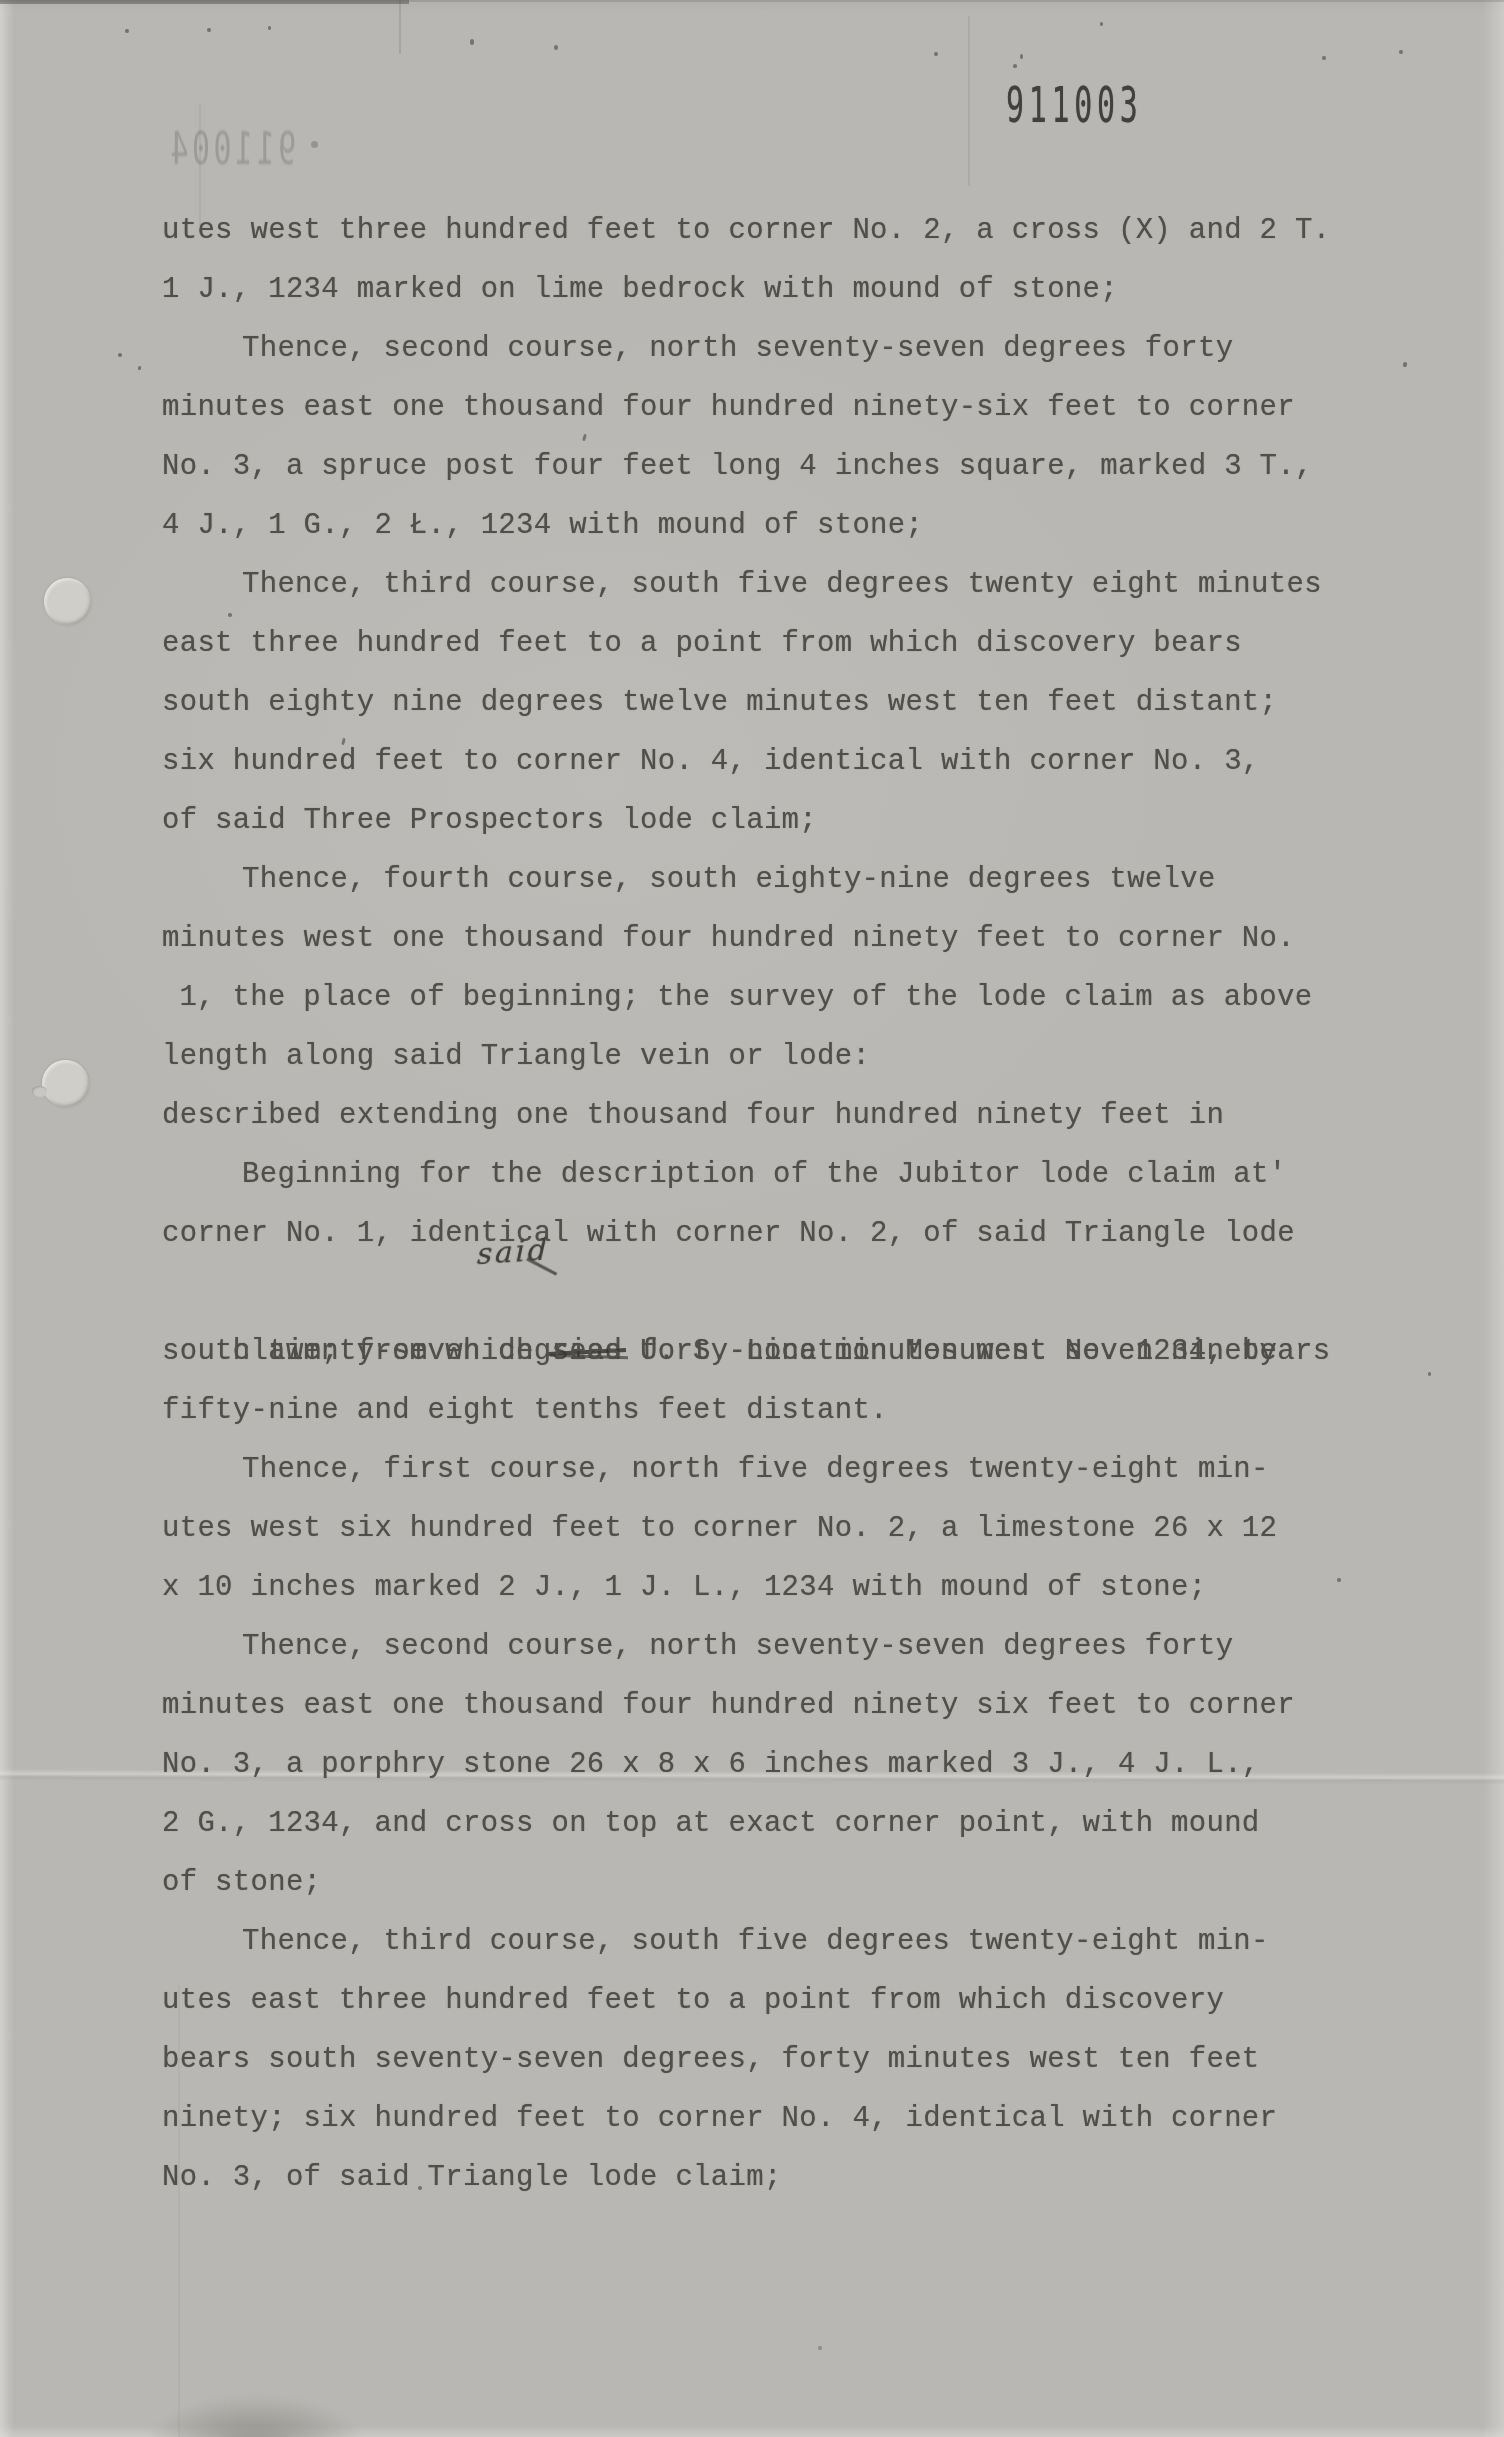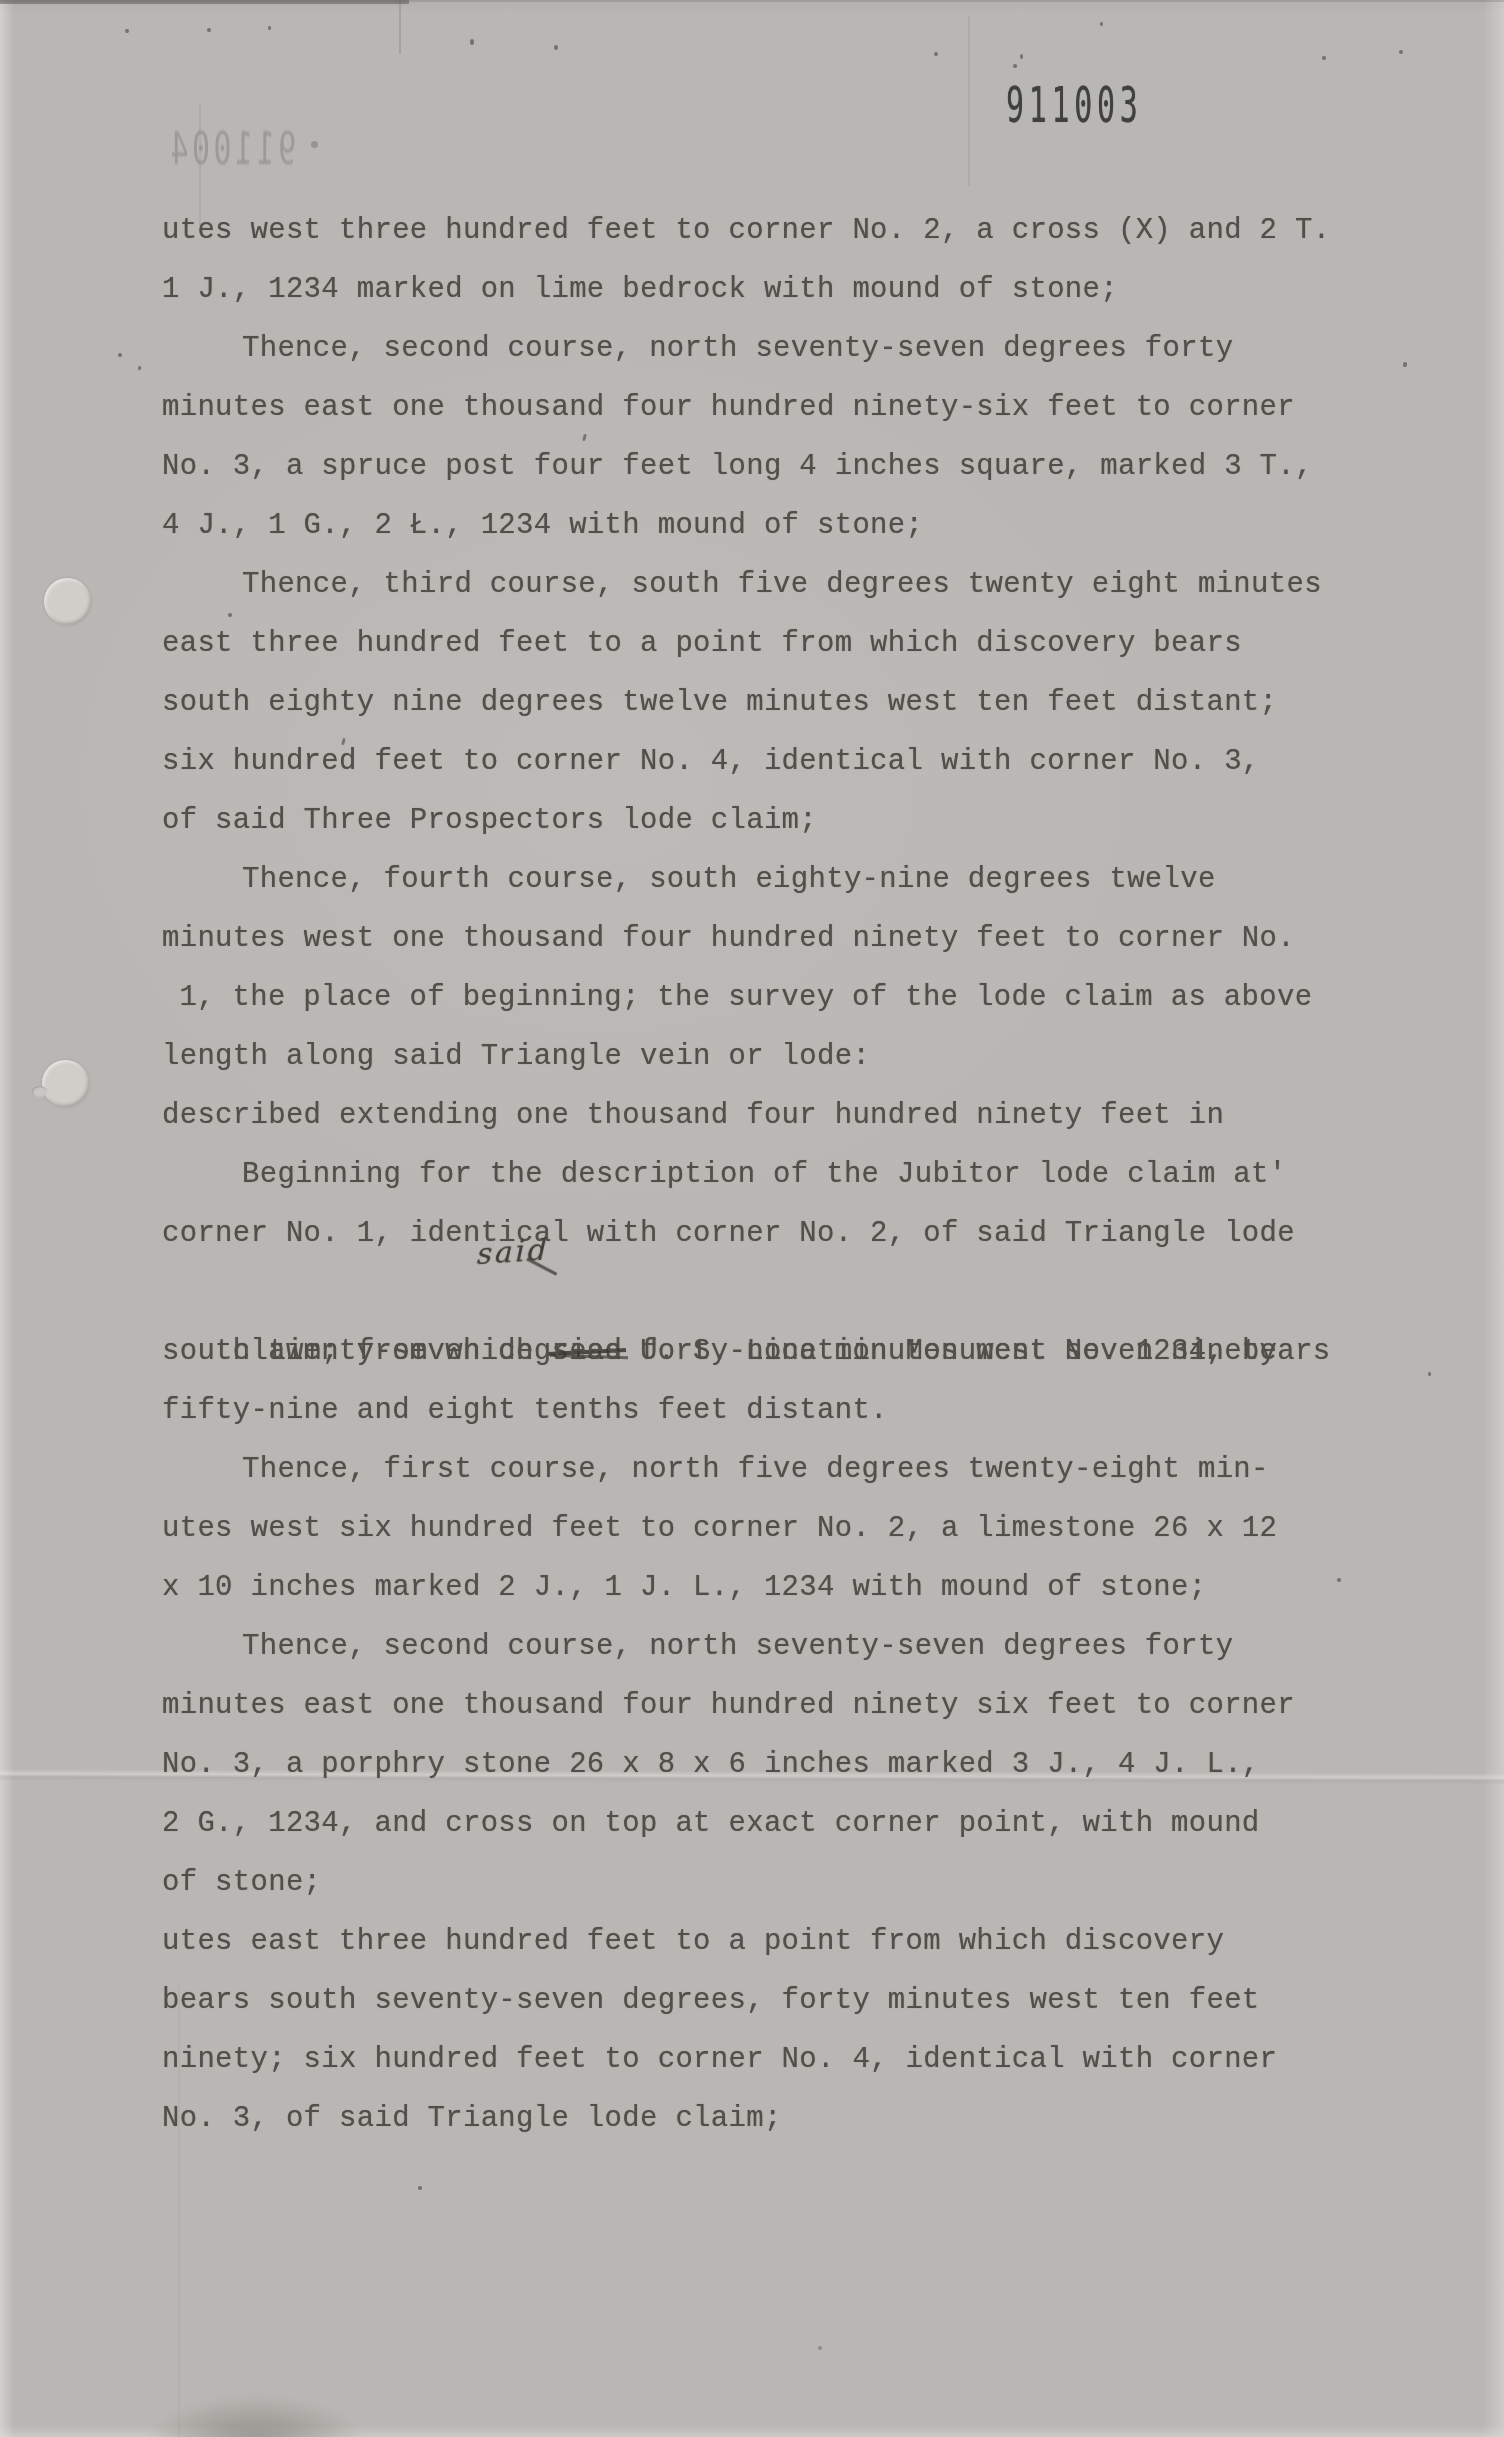--- a/index.html
+++ b/index.html
@@ -160,18 +160,19 @@
   <div class="line">south twenty-seven degrees forty-nine minutes west seven ninety</div>
   <div class="line">fifty-nine and eight tenths feet distant.</div>
   <div class="line indent">Thence, first course, north five degrees twenty-eight min-</div>
   <div class="line">utes west six hundred feet to corner No. 2, a limestone 26 x 12</div>
   <div class="line">x 10 inches marked 2 J., 1 J. L., 1234 with mound of stone;</div>
   <div class="line indent">Thence, second course, north seventy-seven degrees forty</div>
   <div class="line">minutes east one thousand four hundred ninety six feet to corner</div>
   <div class="line">No. 3, a porphry stone 26 x 8 x 6 inches marked 3 J., 4 J. L.,</div>
   <div class="line">2 G., 1234, and cross on top at exact corner point, with mound</div>
   <div class="line">of stone;</div>
+  <div class="line indent">Thence, third course, south five degrees twenty-eight min-</div>
   <div class="line">utes east three hundred feet to a point from which discovery</div>
   <div class="line">bears south seventy-seven degrees, forty minutes west ten feet</div>
   <div class="line">ninety; six hundred feet to corner No. 4, identical with corner</div>
   <div class="line">No. 3, of said Triangle lode claim;</div>
 </div>
 
 
 </body></html>

